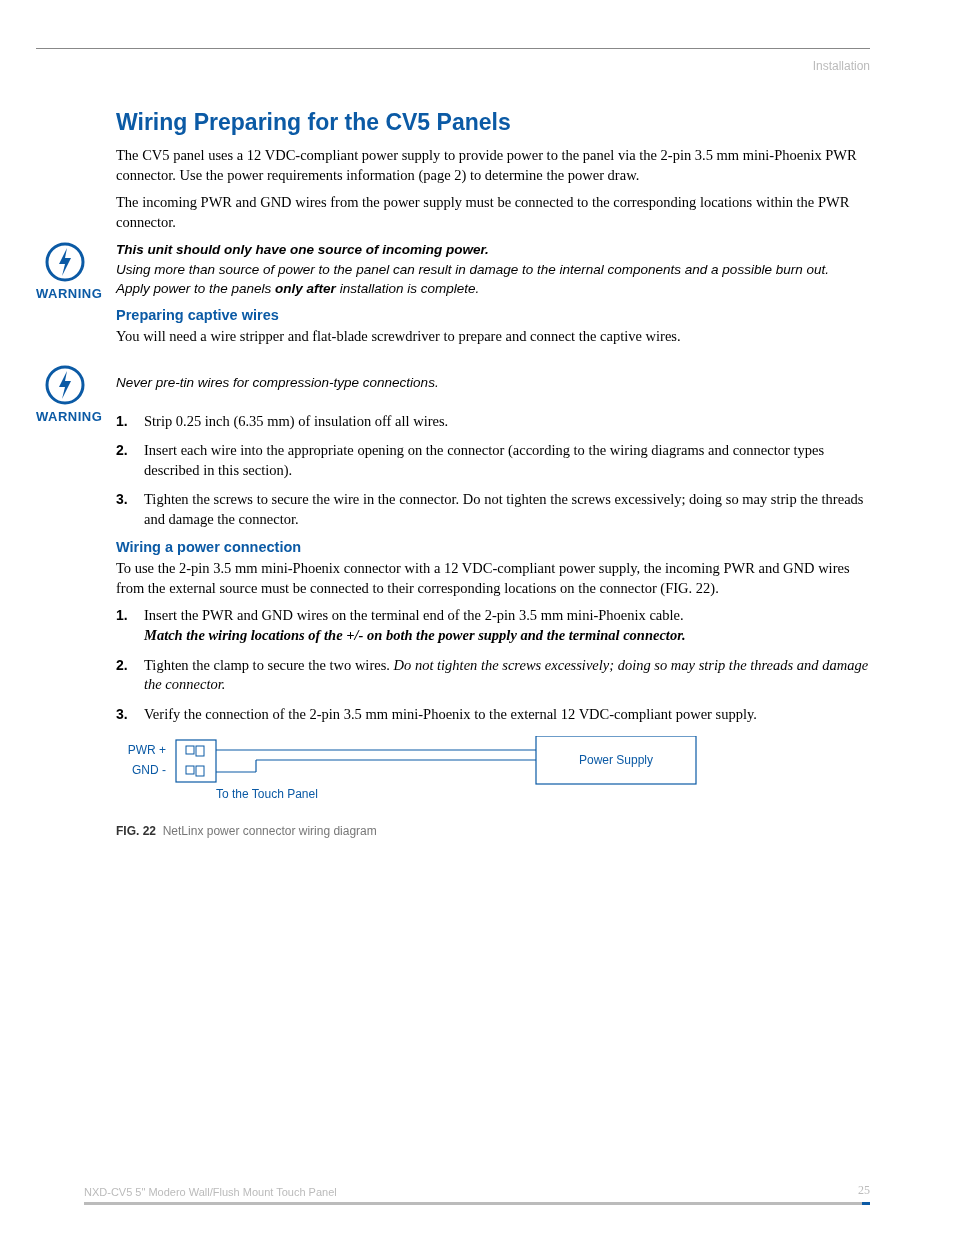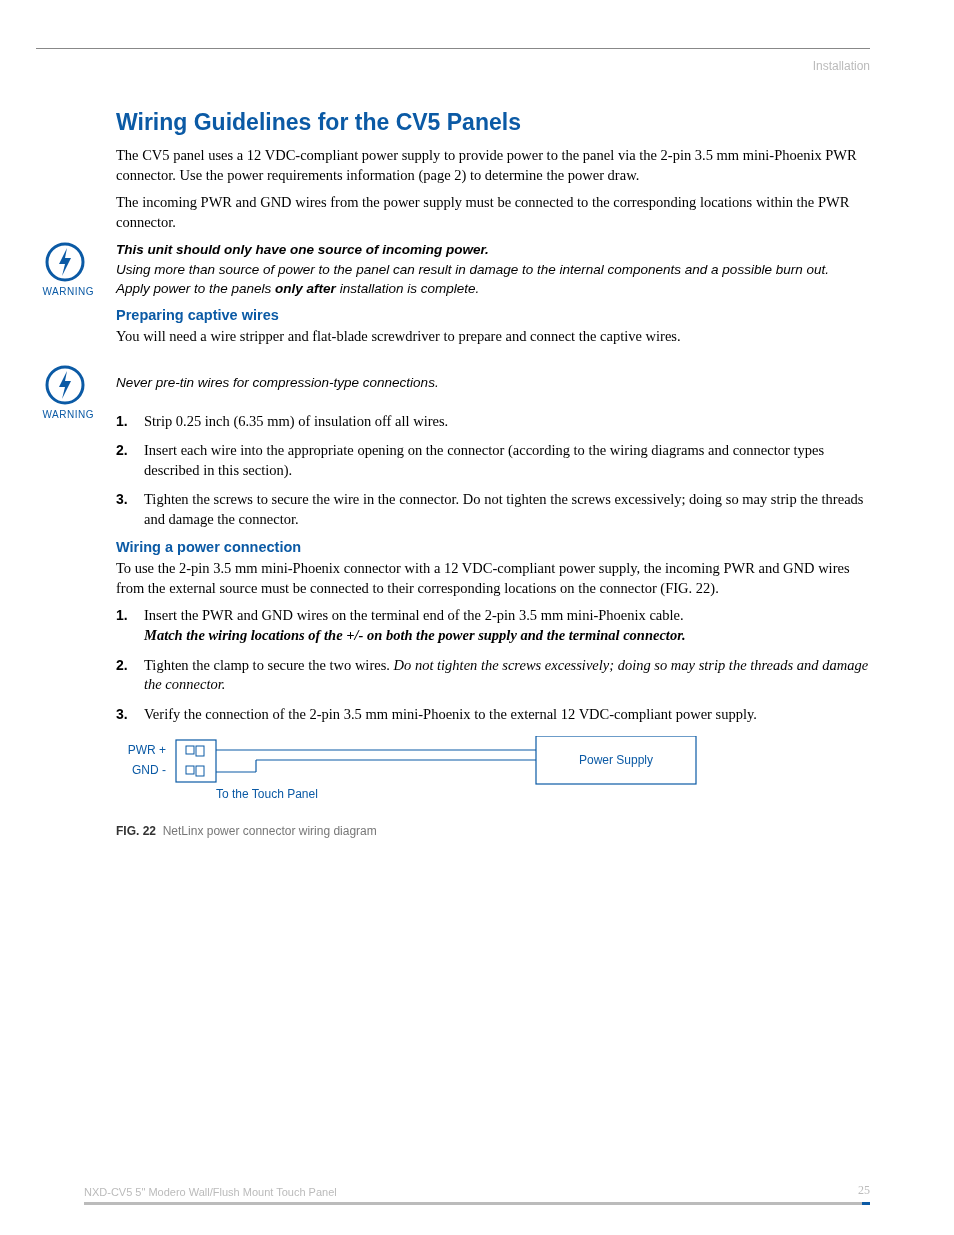--- a/index.html
+++ b/index.html
@@ -48,23 +48,23 @@
   .warn-icon {
     position: absolute;
     left: -80px;
     top: 0;
     width: 58px;
     text-align: center;
     font-family: Arial, Helvetica, sans-serif;
   }
   .warn-icon svg { display: block; margin: 0 auto 2px auto; }
   .warn-icon .wlabel {
-    font-size: 10px;
+    font-size: 13px;
     color: #0b5aa5;
-    font-weight: normal;
+    font-weight: bold;
     letter-spacing: 0.5px;
     text-align: right;
   }
   .note-block {
     font-family: Arial, Helvetica, sans-serif;
     font-size: 13.5px;
     line-height: 1.45;
     margin-top: 2px;
     margin-bottom: 8px;
   }
@@ -157,21 +157,21 @@
   }
 </style>
 </head>
 <body>
 
 <div class="page">
   <div class="top-rule"></div>
   <div class="header-label">Installation</div>
 
   <div class="content">
-    <h1>Wiring Guidelines for the CV5 Panels</h1>
+    <h1>Wiring Preparing for the CV5 Panels</h1>
     <p class="body">The CV5 panel uses a 12 VDC-compliant power supply to provide power to the panel via the 2-pin 3.5 mm mini-Phoenix PWR connector. Use the power requirements information (page 2) to determine the power draw.</p>
     <p class="body">The incoming PWR and GND wires from the power supply must be connected to the corresponding locations within the PWR connector.</p>
 
     <div class="warn-row">
       <div class="warn-icon">
         <svg width="44" height="44" viewBox="0 0 44 44">
           <circle cx="22" cy="22" r="18" fill="none" stroke="#0b5aa5" stroke-width="3"></circle>
           <path d="M24 8 L16 24 L22 24 L19 36 L28 18 L22 18 Z" fill="#0b5aa5"></path>
         </svg>
         <div class="wlabel">WARNING</div>

